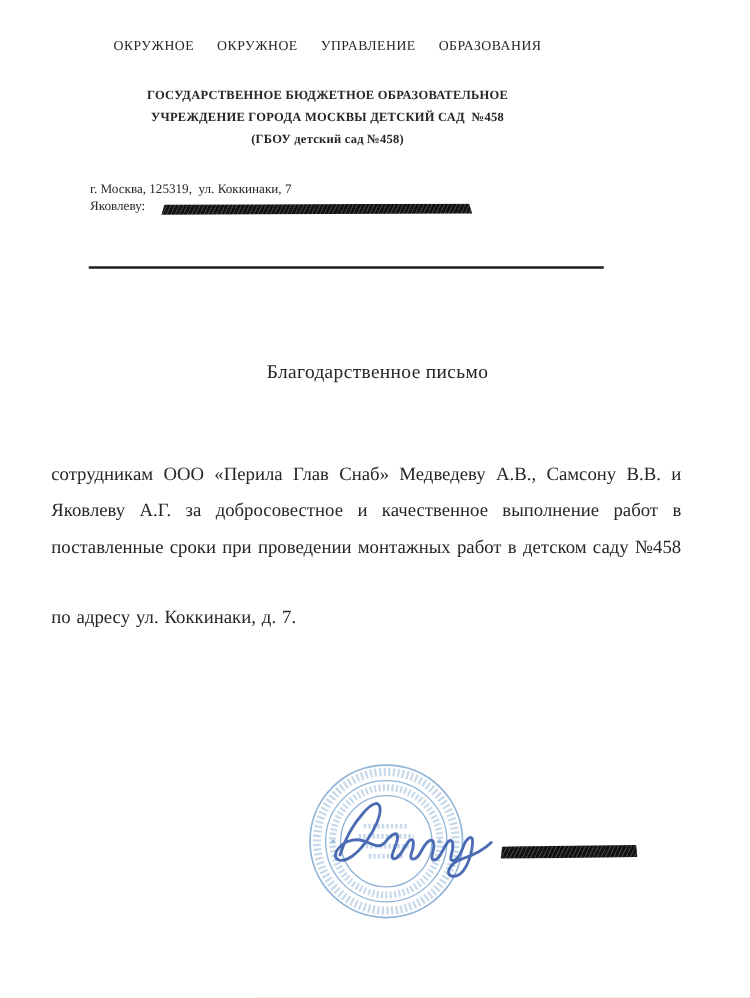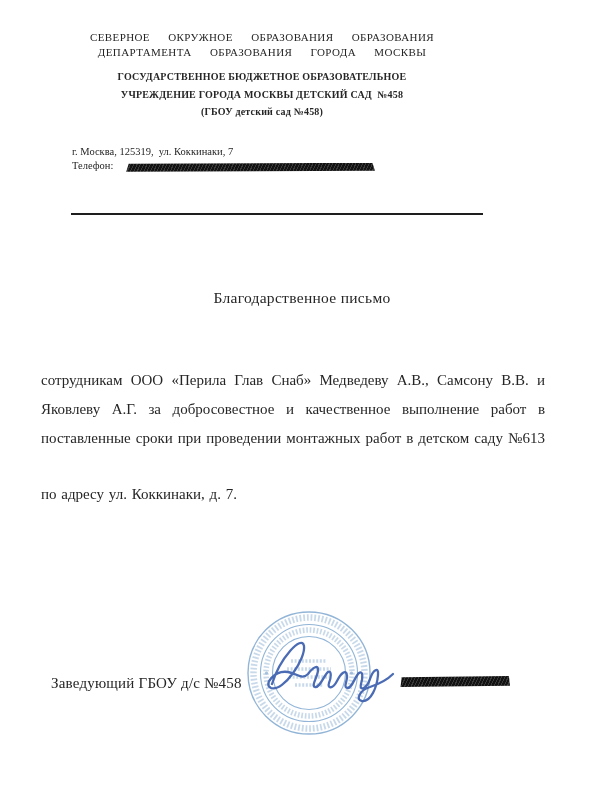--- a/index.html
+++ b/index.html
@@ -40,50 +40,48 @@
   .stamp{left:244px;top:608px;width:130px;height:130px;}
   .sig{left:258px;top:628px;width:145px;height:85px;}
   .redact-bottom{left:400px;top:676px;width:110px;height:11px;}
 </style>
 </head>
 <body>
 
 <div class="page">
 
   <div class="abs authority">
-    <div>СЕВЕРНОЕ  ОКРУЖНОЕ  ОБРАЗОВАНИЯ  ОБРАЗОВАНИЯ</div>
-    <div>ДЕПАРТАМЕНТА  ОБРАЗОВАНИЯ  ГОРОДА  МОСКВЫ</div>
+    <div>ОКРУЖНОЕ  ОКРУЖНОЕ  УПРАВЛЕНИЕ  ОБРАЗОВАНИЯ</div>
   </div>
 
   <div class="abs orgname">
     <div>ГОСУДАРСТВЕННОЕ БЮДЖЕТНОЕ ОБРАЗОВАТЕЛЬНОЕ</div>
     <div>УЧРЕЖДЕНИЕ ГОРОДА МОСКВЫ ДЕТСКИЙ САД  №458</div>
     <div>(ГБОУ детский сад №458)</div>
   </div>
 
   <div class="abs addr">
     <div class="row">г. Москва, 125319,  ул. Коккинаки, 7</div>
     <div class="row">
-      <span>Телефон: </span>
+      <span>Яковлеву: </span>
       <span class="redact redact-phone"></span>
     </div>
   </div>
 
   <div class="abs divider"></div>
 
   <div class="abs doc-title">Благодарственное письмо</div>
 
   <div class="abs body-par">
     <div class="line">сотрудникам ООО «Перила Глав Снаб» Медведеву А.В., Самсону В.В. и</div>
     <div class="line">Яковлеву А.Г. за добросовестное и качественное выполнение работ в</div>
-    <div class="line">поставленные сроки при проведении монтажных работ в детском саду №613</div>
+    <div class="line">поставленные сроки при проведении монтажных работ в детском саду №458</div>
     <div class="line last">по адресу ул. Коккинаки, д. 7.</div>
   </div>
 
-  <div class="abs signer">Заведующий ГБОУ д/с №458</div>
 
   <svg class="abs stamp" viewBox="0 0 130 130">
     <g fill="none" stroke="var(--stamp-blue,#7fa8d0)" opacity="0.85">
       <circle cx="65" cy="65" r="61" stroke-width="1.4"></circle>
       <circle cx="65" cy="65" r="55.5" stroke-width="6.5" stroke-dasharray="1.8 1.9" opacity="0.5"></circle>
       <circle cx="65" cy="65" r="48.5" stroke-width="1.1"></circle>
       <circle cx="65" cy="65" r="43" stroke-width="5.5" stroke-dasharray="1.7 1.8" opacity="0.5"></circle>
       <circle cx="65" cy="65" r="36.5" stroke-width="1.1"></circle>
       <path d="M47,53 h36" stroke-width="3.6" stroke-dasharray="2 1.6" opacity="0.5"></path>
       <path d="M43,61 h44" stroke-width="3.6" stroke-dasharray="2 1.6" opacity="0.5"></path>

